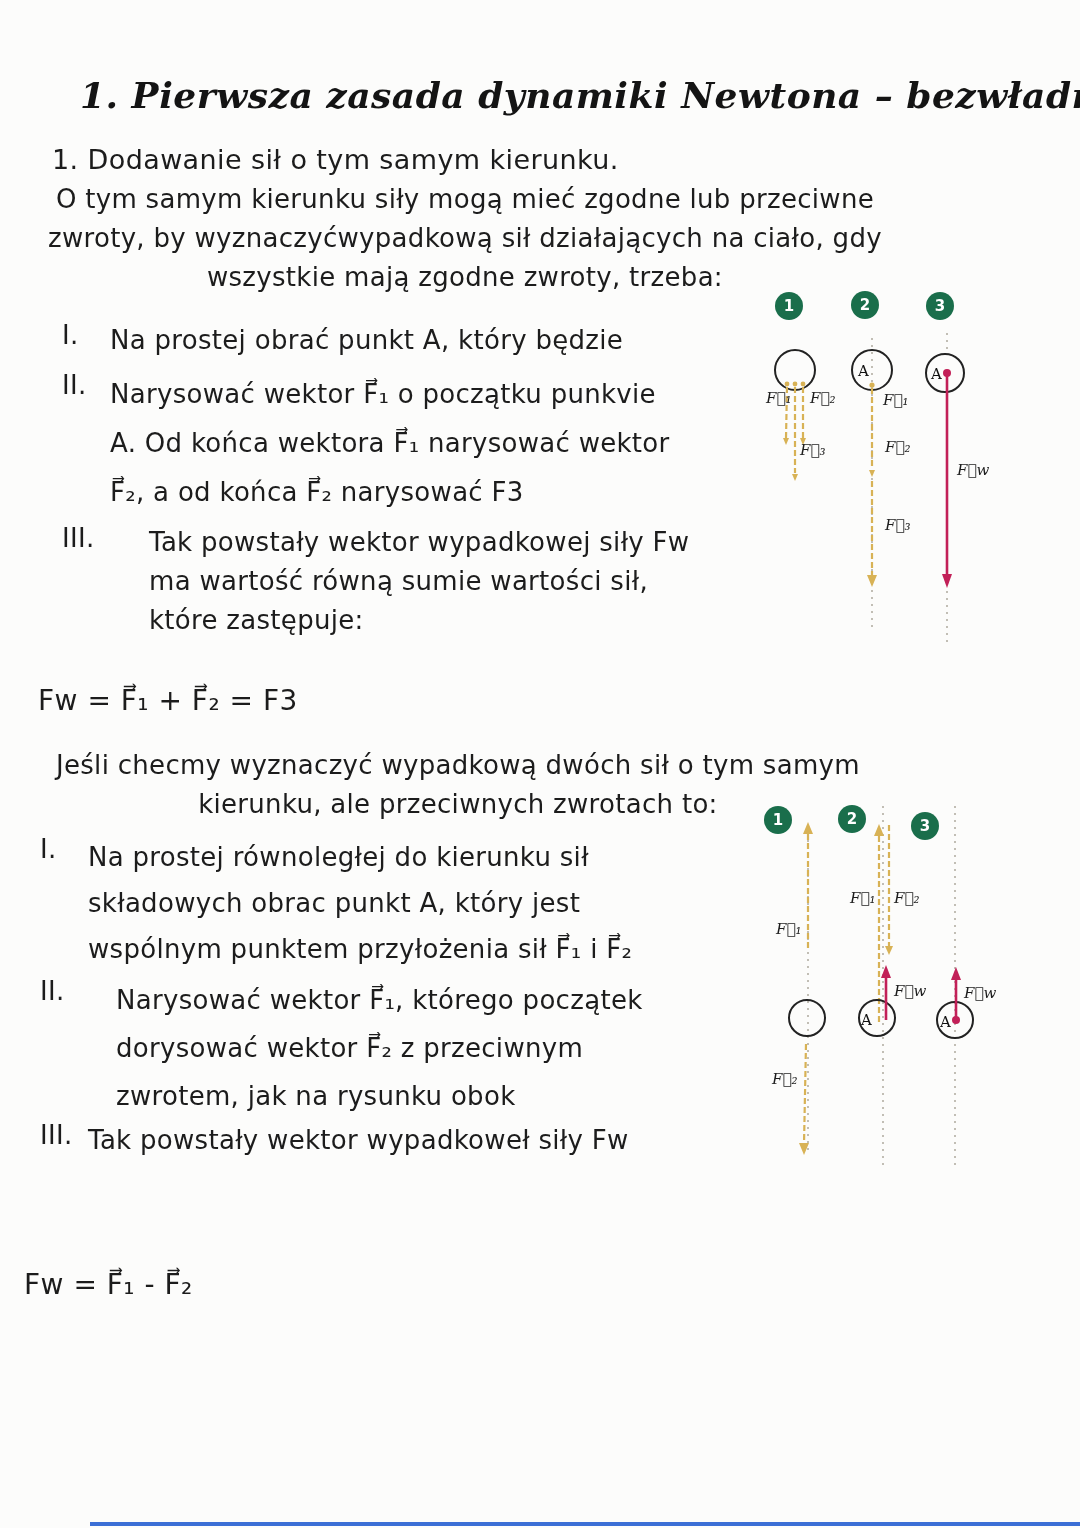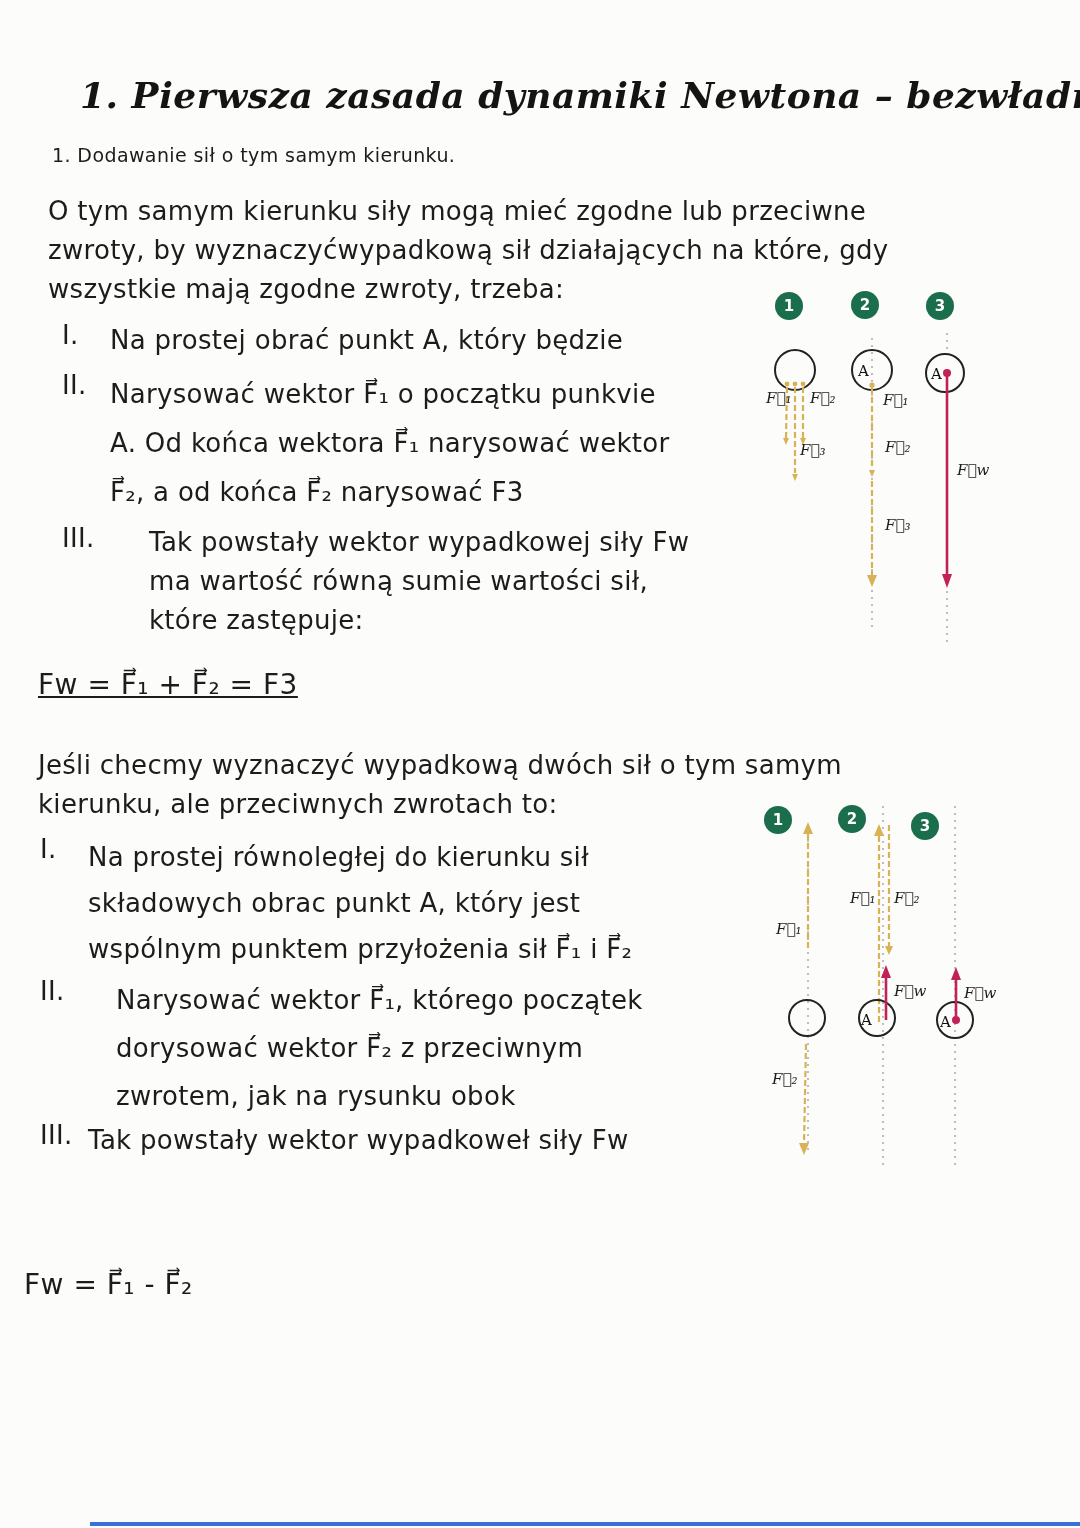--- a/index.html
+++ b/index.html
@@ -7,43 +7,43 @@
     position:relative; width:1080px; height:1528px; margin:0 auto;
     background:#fcfcfb; overflow:hidden;
     font-family:"DejaVu Sans", sans-serif; color:#1c1c1c;
   }
   .title{
     position:absolute; left:80px; top:74px; width:960px;
     font-family:"DejaVu Serif", serif; font-style:italic; font-weight:700;
     font-size:36px; letter-spacing:.5px; white-space:nowrap; color:#141414;
   }
   .heading{
-    position:absolute; left:52px; top:144px; font-size:19px; letter-spacing:.4px;
+    position:absolute; left:52px; top:144px; font-size:27px; letter-spacing:.4px;
   }
   .para{ position:absolute; font-size:26px; letter-spacing:.3px; }
   .para .ln{ line-height:39px; white-space:nowrap; }
-  #intro{ left:48px; top:192px; }
-  #para2{ left:38px; top:746px; }
+  #intro{ left:48px; top:180px;text-align:center; }
+  #para2{ left:56px; top:746px;text-align:center; }
 
   .list{ position:absolute; }
   #list1{ left:62px; top:320px; width:760px; }
   #list2{ left:40px; top:834px; width:880px; }
   .li{ display:flex; }
   .li .num{ flex:0 0 48px; text-align:left; font-size:26px; letter-spacing:.3px; }
   .li .libody{ flex:1; font-size:26px; letter-spacing:.3px; }
   .ln{ white-space:nowrap; }
   #l1i1 .ln{ line-height:40px; }
   #l1i2{ margin-top:10px; } #l1i2 .ln{ line-height:49px; }
   #l1i3{ margin-top:6px; }  #l1i3 .ln{ line-height:39px;margin-left:39px; }
   #l2i1 .ln{ line-height:46px; }
   #l2i2{ margin-top:4px; } #l2i2 .ln{ line-height:48px;margin-left:28px; }
   #l2i3 .ln{ line-height:40px; }
 
   .equation{ position:absolute; font-size:28px; letter-spacing:.5px; }
-  #eq1{ left:38px; top:668px;text-decoration:underline; }
+  #eq1{ left:38px; top:684px; }
   #eq2{ left:24px; top:1268px; }
 
   .diagram{ position:absolute; }
   #diagTop{ left:748px; top:283px; }
   #diagBottom{ left:748px; top:798px; }
 
   
   .ballc{ fill:none; stroke:#222; stroke-width:2; }
   .badge{ fill:#1a6e4b; }
   .bnum{ font:bold 15px "DejaVu Sans", sans-serif; fill:#ffffff; text-anchor:middle; }
@@ -64,21 +64,21 @@
 <body>
 
 <div class="page">
 
   <div class="title">1. Pierwsza zasada dynamiki Newtona – bezwładność</div>
 
   <div class="heading">1. Dodawanie sił o tym samym kierunku.</div>
 
   <div class="para" id="intro">
     <div class="ln">O tym samym kierunku siły mogą mieć zgodne lub przeciwne</div>
-    <div class="ln">zwroty, by wyznaczyćwypadkową sił działających na które, gdy</div>
+    <div class="ln">zwroty, by wyznaczyćwypadkową sił działających na ciało, gdy</div>
     <div class="ln">wszystkie mają zgodne zwroty, trzeba:</div>
   </div>
 
   <div class="list" id="list1">
     <div class="li" id="l1i1">
       <span class="num">I.</span>
       <span class="libody">
         <div class="ln">Na prostej obrać punkt A, który będzie</div>
       </span>
     </div>

